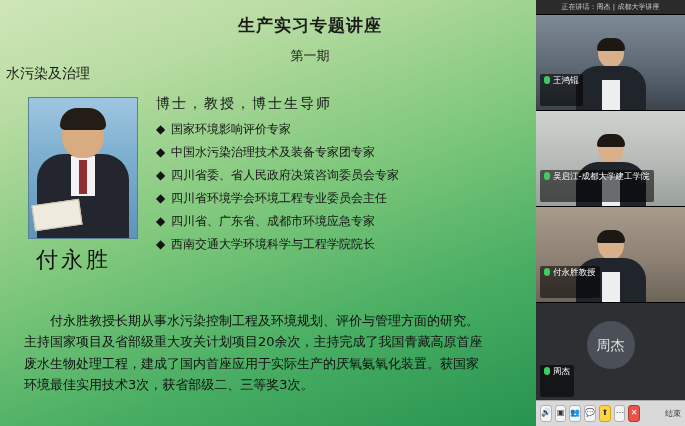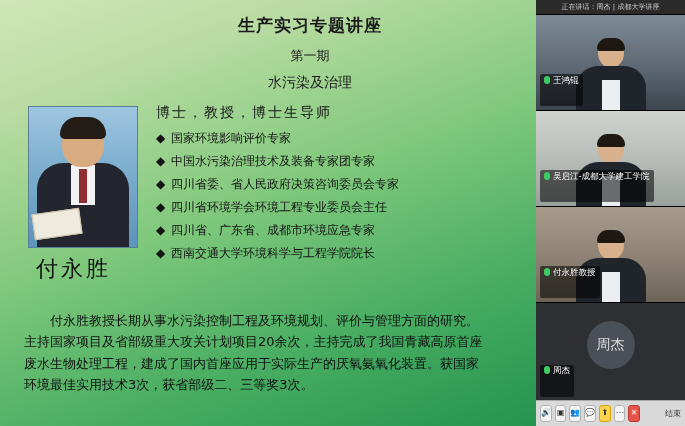--- a/index.html
+++ b/index.html
@@ -46,24 +46,23 @@
     letter-spacing: 1px;
     margin-top: 10px;
   }
   .slide-sub1 {
     text-align: center;
     font-size: 13px;
     color: #1a1a1a;
     margin-top: 10px;
   }
   .slide-sub2 {
-    text-align: center;
+    text-align: left;
     font-size: 14px;
     color: #1a1a1a;
-    margin-top: 9px;
   }
 
   .profile-row {
     position: relative;
     margin-top: 12px;
     height: 190px;
   }
   .portrait {
     position: absolute;
     left: 22px;
@@ -270,21 +269,20 @@
     vertical-align: -1px;
   }
 
   .tile-5 {
     position: relative;
     width: 149px;
     height: 98px;
     background: #2d2f33;
     overflow: hidden;
     border-bottom: 1px solid #000;
-    font-family: Liberation Mono, monospace;
   }
   .avatar-circle {
     position: absolute;
     left: 50%;
     top: 18px;
     transform: translateX(-50%);
     width: 48px; height: 48px;
     border-radius: 50%;
     background: #4b5058;
     color: #dcdcdc;

